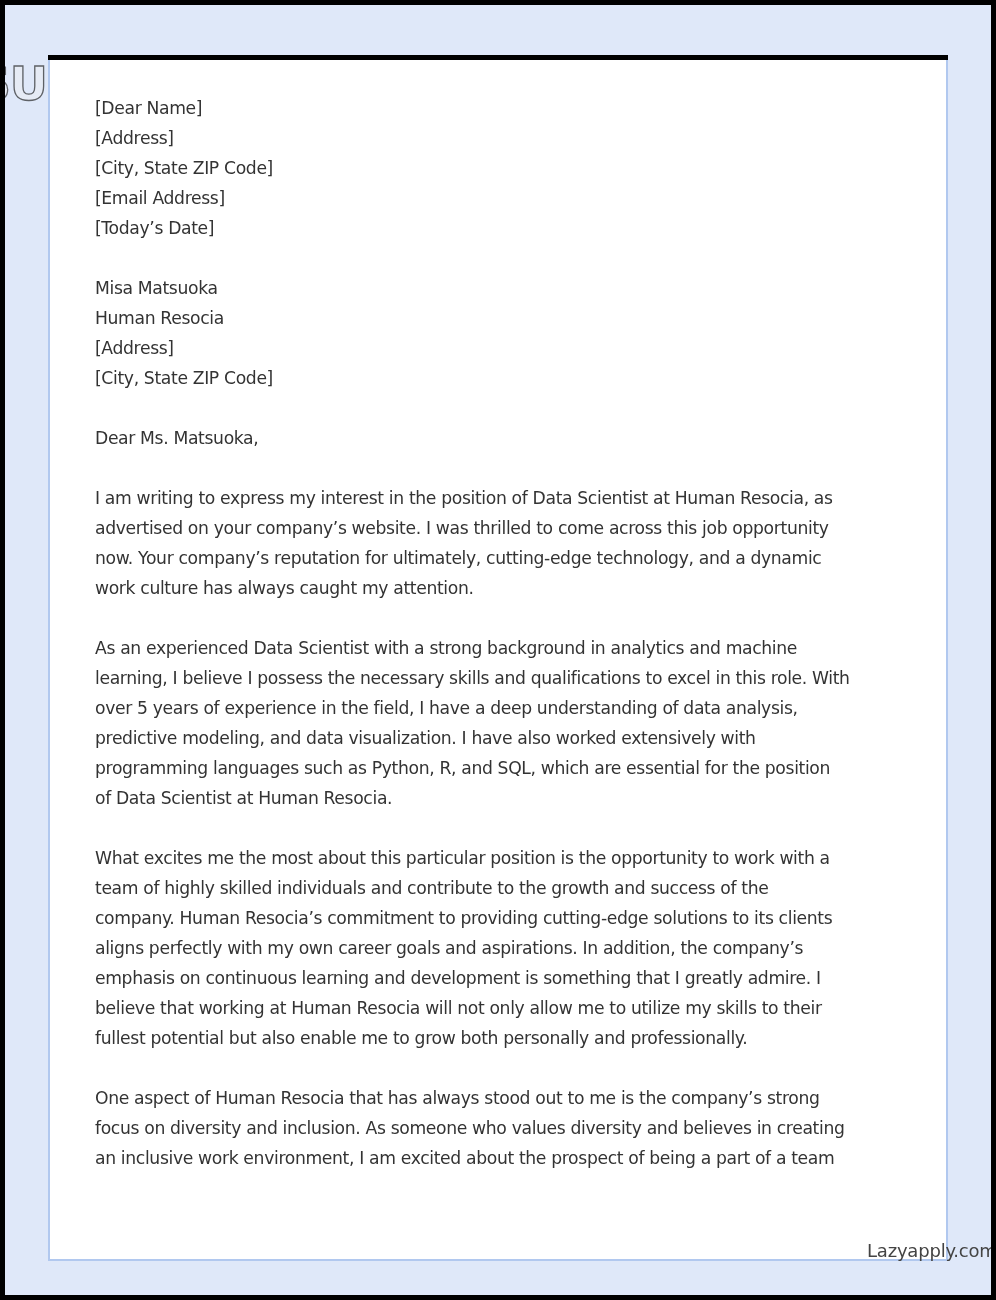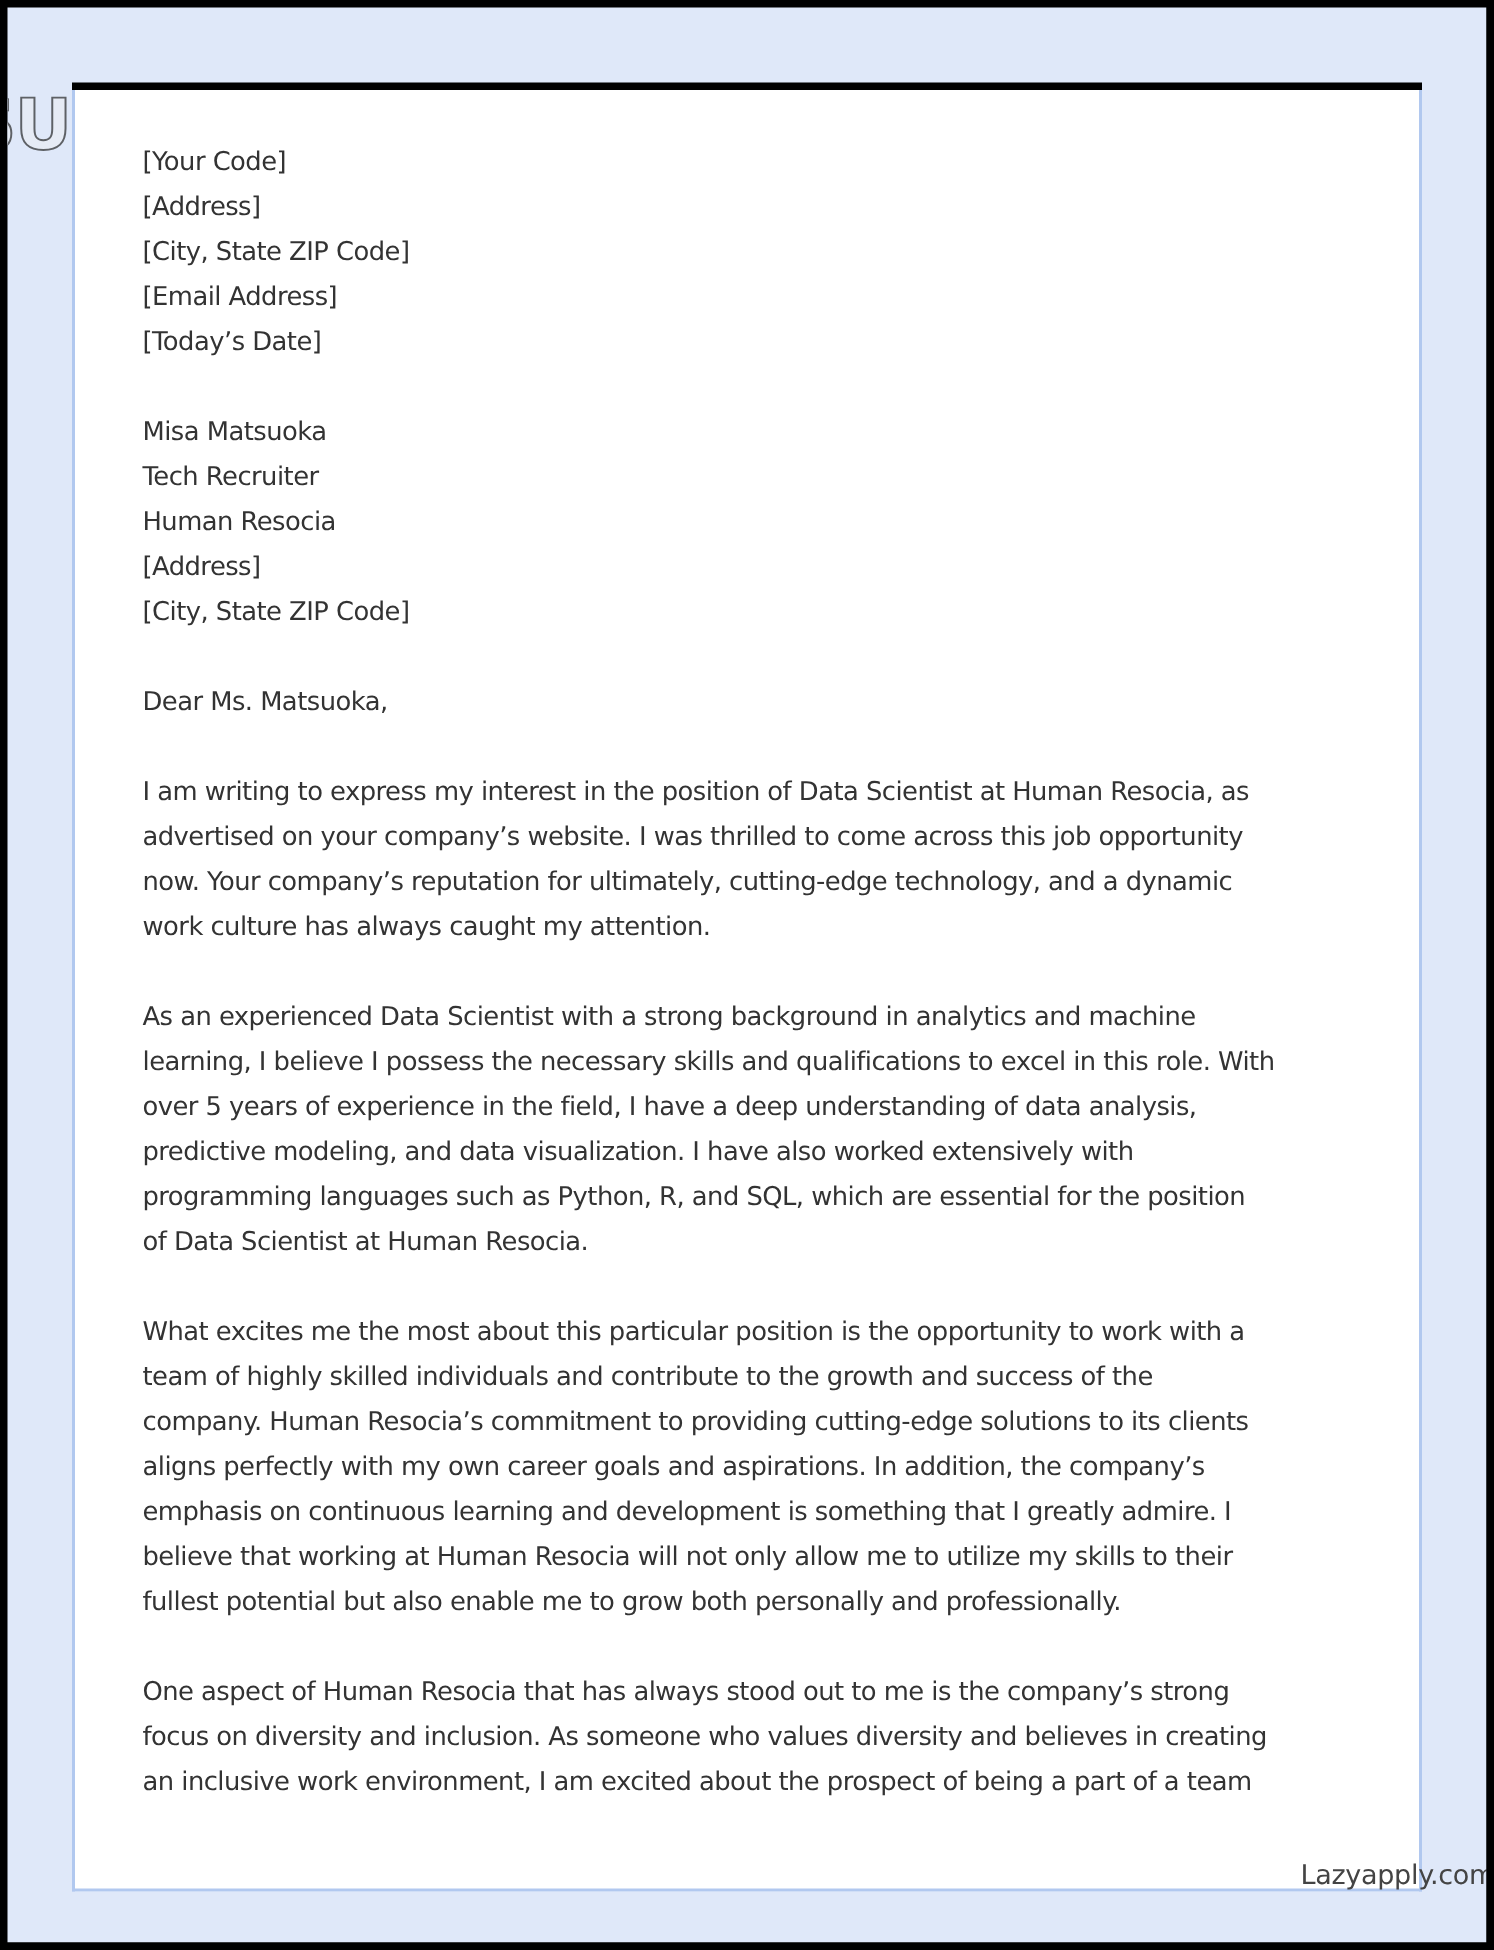--- a/index.html
+++ b/index.html
@@ -48,30 +48,29 @@
 <body>
 
 <div class="frame">
   <div class="title">SURISETTY MAHESH CHANDRA GUPTA</div>
   <div class="topbar"></div>
   <div class="panel"></div>
 </div>
 
 <div class="content">
   <div>
-    <span class="line">[Your Code]</span>
+    <span class="line">[Dear Name]</span>
     <span class="line">[Address]</span>
     <span class="line">[City, State ZIP Code]</span>
     <span class="line">[Email Address]</span>
     <span class="line">[Today’s Date]</span>
   </div>
   <span class="gap"></span>
   <div>
     <span class="line">Misa Matsuoka</span>
-    <span class="line">Tech Recruiter</span>
     <span class="line">Human Resocia</span>
     <span class="line">[Address]</span>
     <span class="line">[City, State ZIP Code]</span>
   </div>
   <span class="gap"></span>
   <span class="line">Dear Ms. Matsuoka,</span>
   <span class="gap"></span>
 
   <div class="para">
     <span class="line">I am writing to express my interest in the position of Data Scientist at Human Resocia, as</span>

